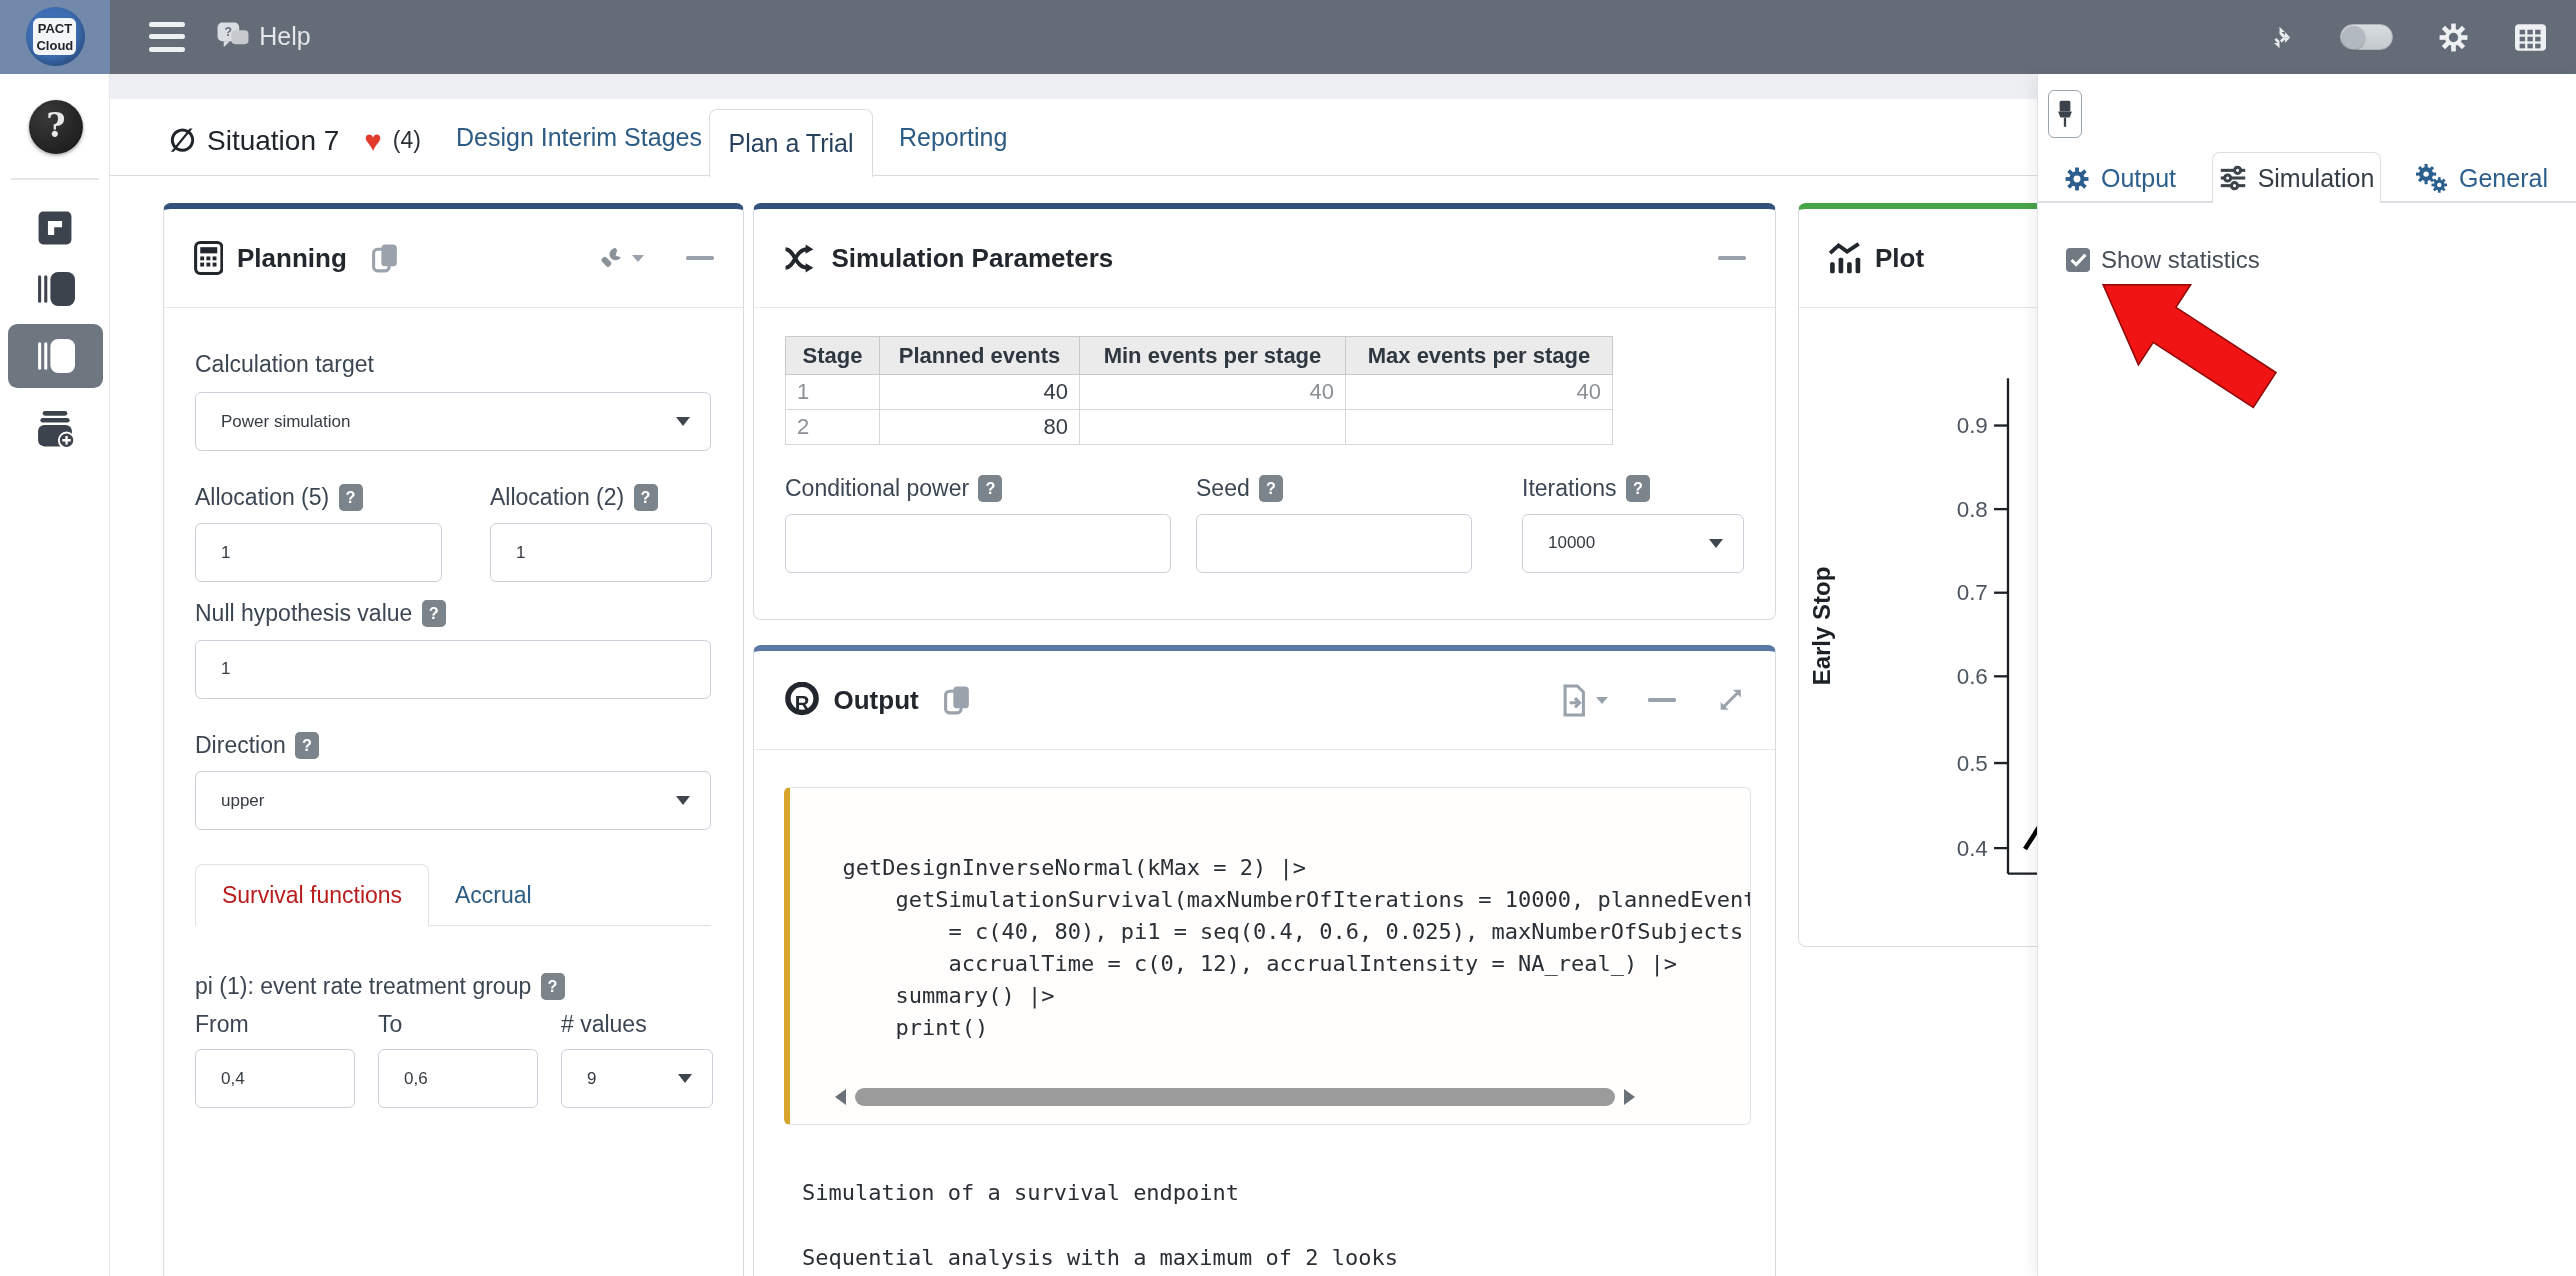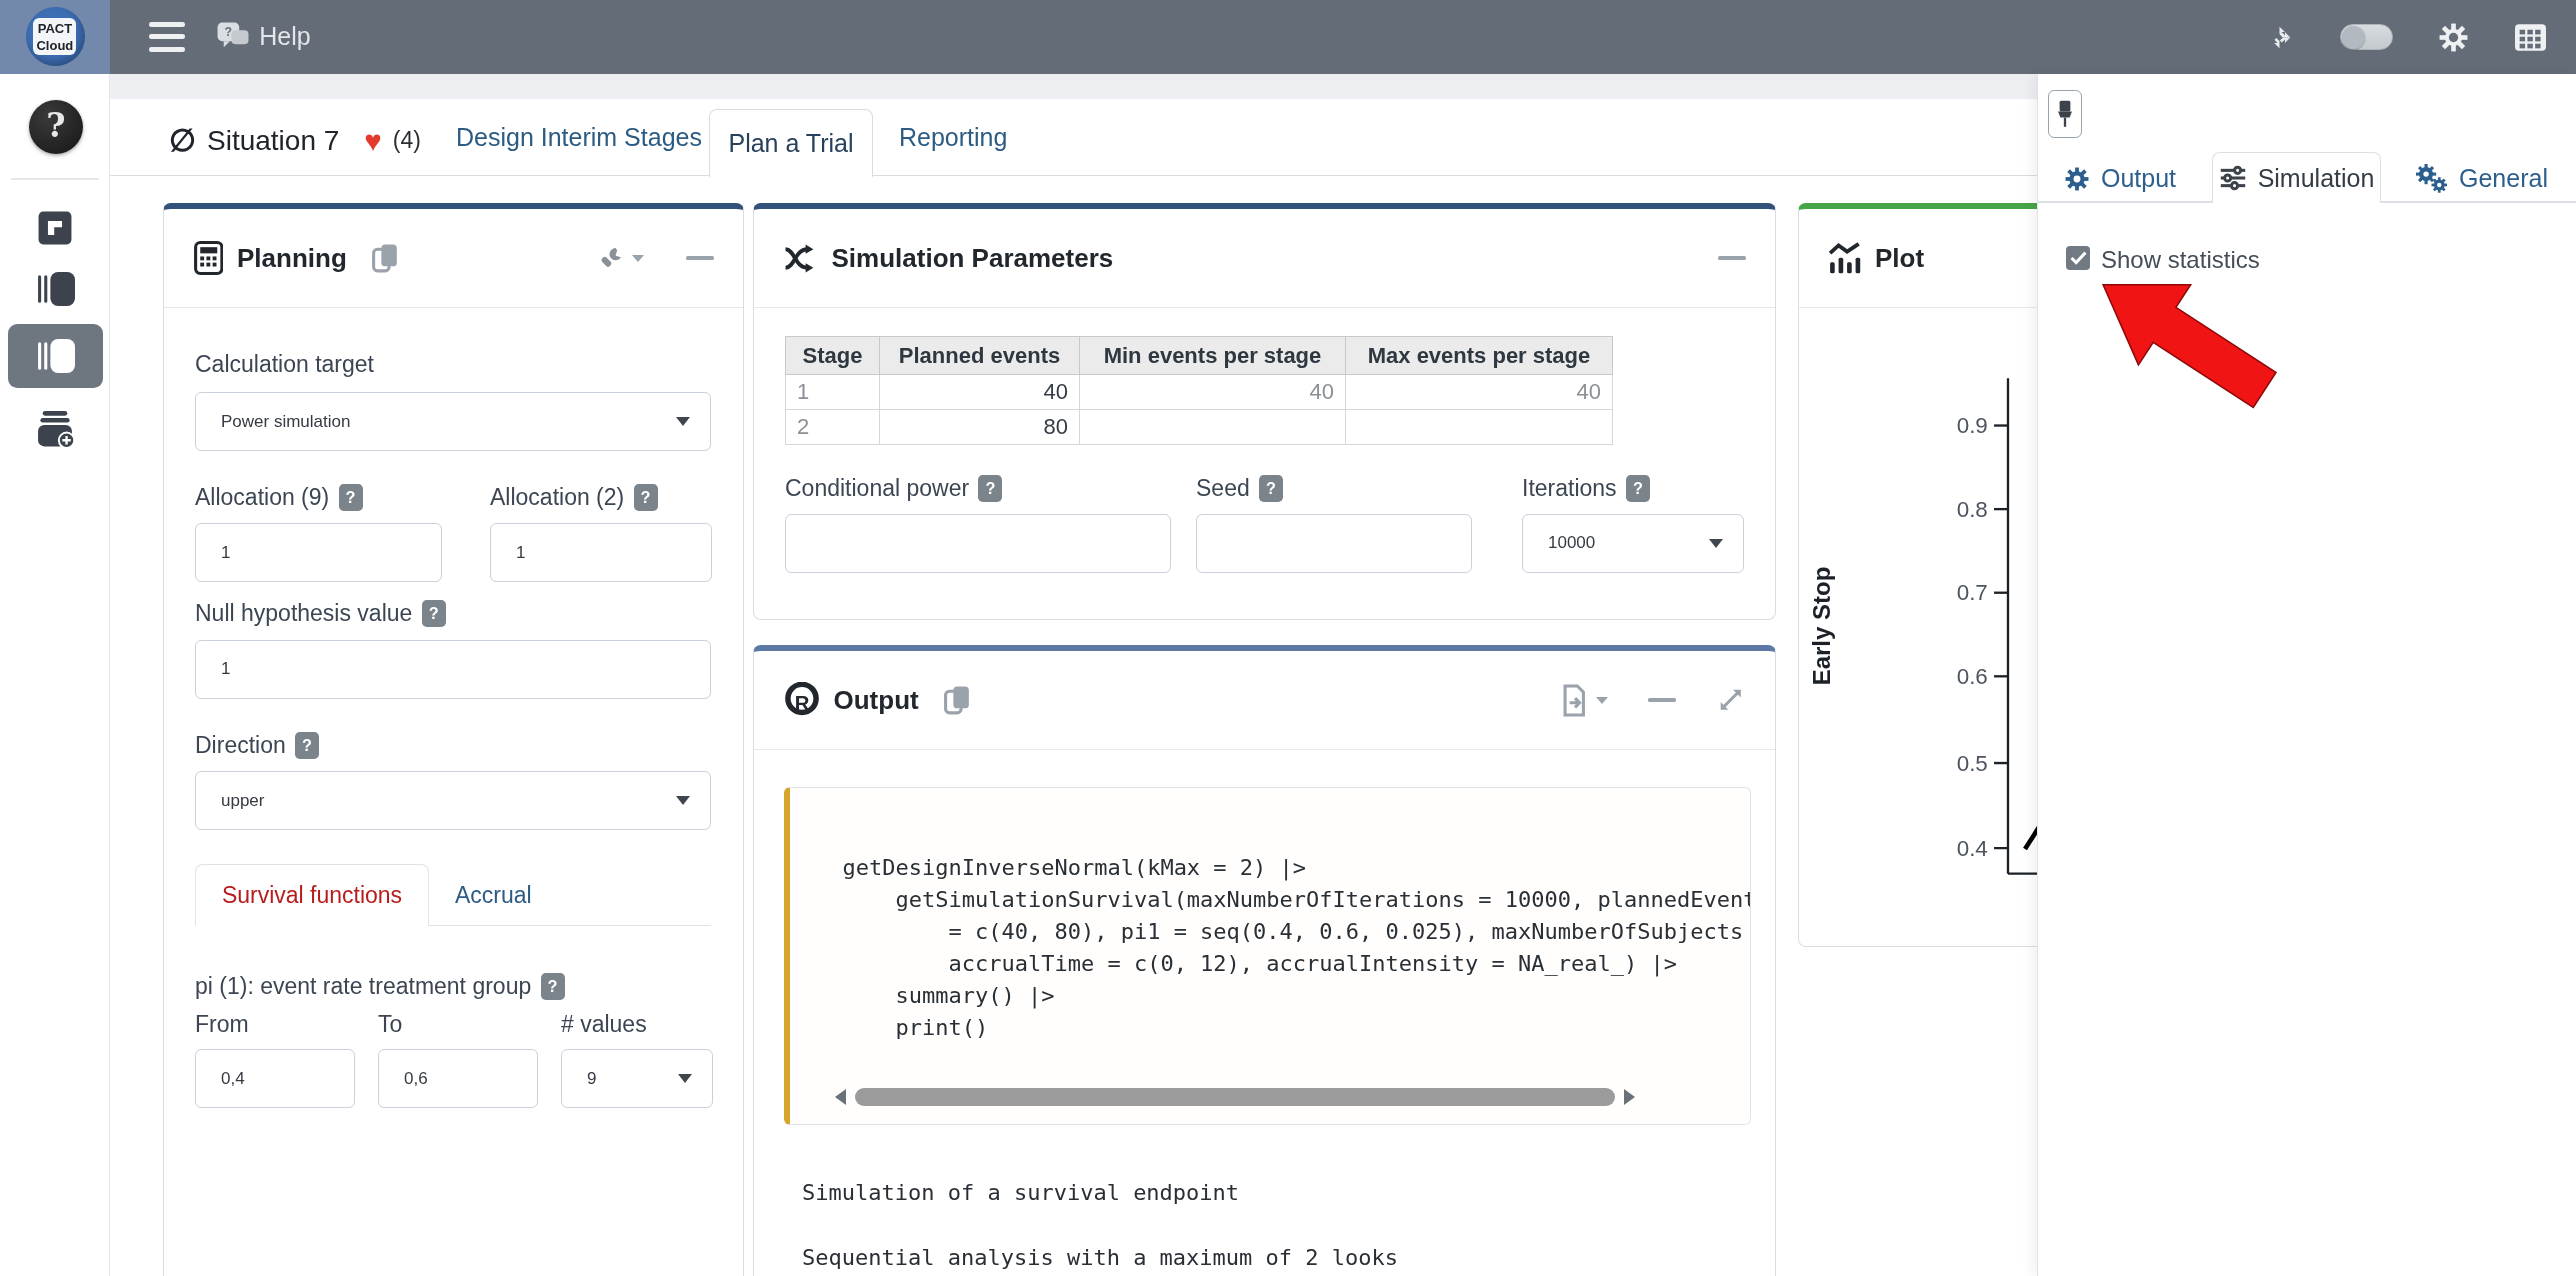--- a/index.html
+++ b/index.html
@@ -89,21 +89,21 @@
   
   #rightpanel { position:absolute; left:2037px; top:74px; width:539px; height:1203px; background:#fff;
                 border-left:1.6px solid #dfe3e7; box-shadow:-6.2px 0 12.4px rgba(0,0,0,.05); z-index:5; }
   #pinbtn { position:absolute; left:10px; top:16.3px; width:34px; height:48px; border:1.6px solid #99a3ac; border-radius:6.2px;
             display:flex; align-items:center; justify-content:center; cursor:pointer; }
   #rtabs-border { position:absolute; left:0; top:127px; width:539px; height:1.6px; background:#dce0e5; }
   .rtab { position:absolute; top:81px; height:47px; display:flex; align-items:center; gap:11px; font-size:25px; color:#2d5f8e; cursor:pointer; }
   #rtab-active { position:absolute; left:174px; top:78px; width:169px; height:51px; background:#fff; border:1.6px solid #dce0e5; border-bottom:none;
                  border-radius:7.8px 7.8px 0 0; display:flex; align-items:center; justify-content:center; gap:11px;
                  font-size:25px; color:#343c46; cursor:pointer; z-index:2; }
-  #showstats { position:absolute; left:28px; top:172px; display:flex; align-items:flex-start; gap:11px; cursor:pointer; }
+  #showstats { position:absolute; left:28px; top:172px; display:flex; align-items:center; gap:11px; cursor:pointer; }
   #chk { width:24px; height:24px; background:#717982; border-radius:3.9px; display:flex; align-items:center; justify-content:center; }
   #showstats span { font-size:24px; color:#454d57; }
 
   svg { display:block; }
   .icon { flex:none; }
 </style>
 </head>
 <body>
 
 <div id="topbar">
@@ -270,21 +270,21 @@
         <span>Calculation target</span>
       </div>
       <div class="inp sel" style="width:516px; height:59px; margin-top:14px;">
         <span>Power simulation</span>
           <span class="caret-down"></span>
       </div>
 
       <div style="display:flex; gap:48px; margin-top:33px;">
         <div>
           <div class="lbl">
-            <span>Allocation (9)</span>
+            <span>Allocation (5)</span>
             <span class="badge">?</span>
           </div>
           <div class="inp" style="width:247px; height:59px; margin-top:12.4px;">
             <span>1</span>
           </div>
         </div>
         <div>
           <div class="lbl">
             <span>Allocation (2)</span>
             <span class="badge">?</span>

